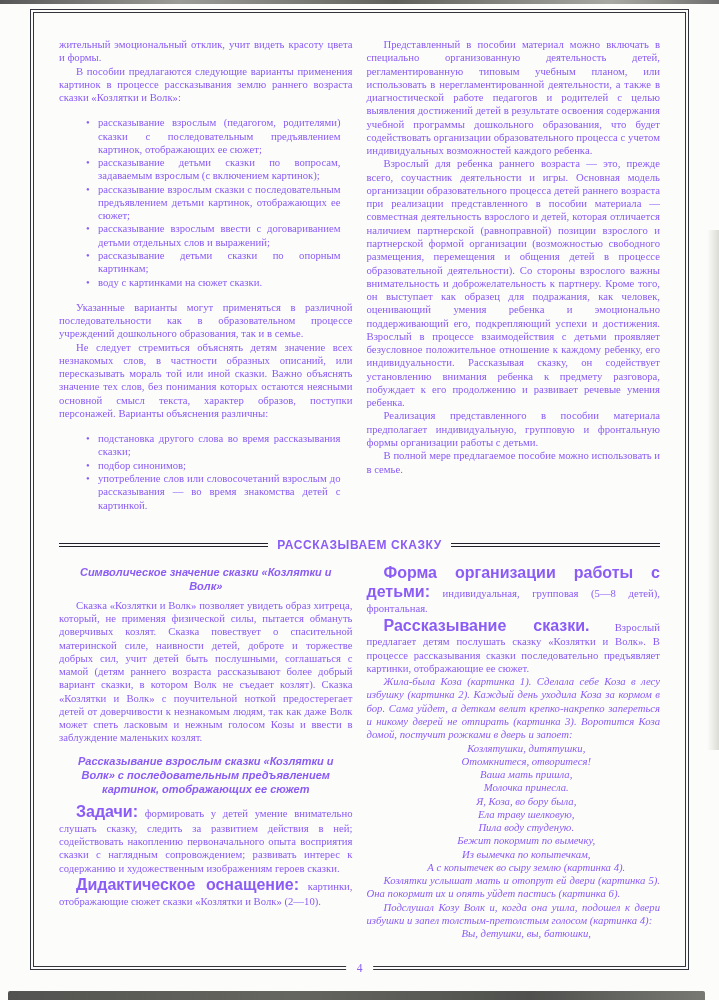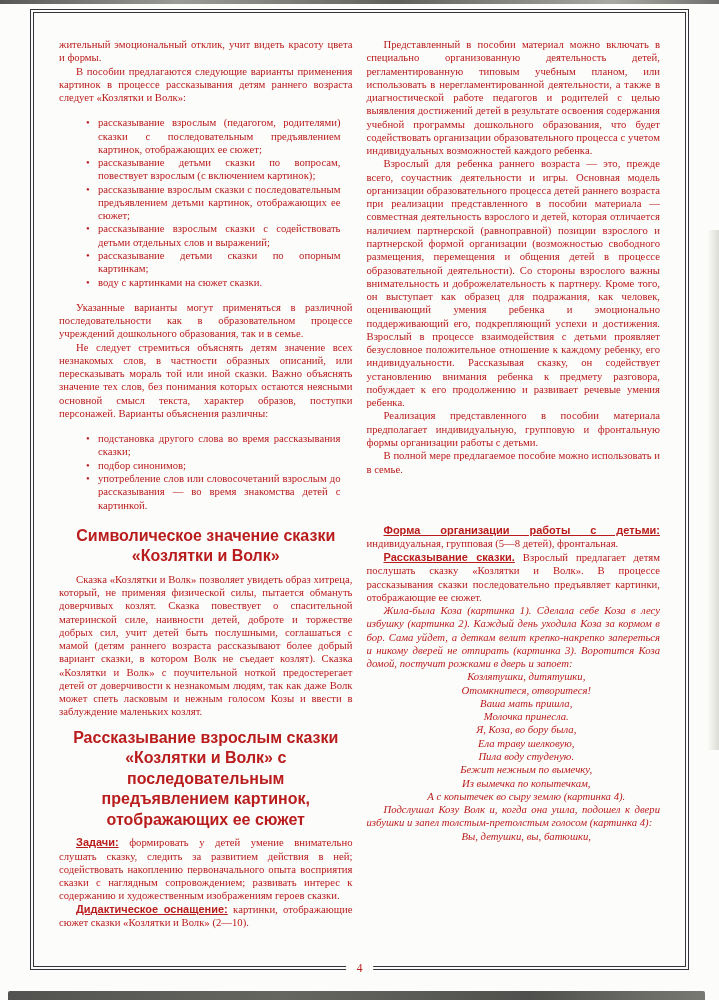--- a/index.html
+++ b/index.html
@@ -4,21 +4,21 @@
 <style>
   * { box-sizing: border-box; }
   html, body { margin: 0; padding: 0; background: #e8e8e4; }
   .sheet {
     position: relative;
     width: 719px; height: 1000px;
     margin: 0 auto;
     background: #fcfcfa;
     overflow: hidden;
     font-family: "Liberation Serif", serif;
-    color: #b91c1c;
+    color: #8b5cf6;
   }
   
   .artifact-top {
     position: absolute; top: 0; left: 0; right: 0; height: 4px;
     background: linear-gradient(90deg, #3a3a3a, #8a8a86 25%, #44443f 55%, #9a9a94 85%, #555);
     opacity: .85;
   }
   .artifact-bottom {
     position: absolute; bottom: 0; left: 8px; right: 14px; height: 9px;
     background: linear-gradient(90deg, #3f3f3d, #55554f 40%, #3c3c3a 75%, #6a6a64);
@@ -49,27 +49,28 @@
   p.noindent { text-indent: 0; }
   ul { margin: 12px; padding: 0; list-style: none; }
   li {
     position: relative; padding-left: 27px;
     text-align: justify;
   }
   li::before {
     content: "\2022";
     position: absolute; left: 15px; top: 0;
   }
-  .lead { font-family: "Liberation Sans", sans-serif; font-weight: bold; font-size: 11px; text-decoration: underline; }
+  .lead { font-family: "Liberation Sans", sans-serif; font-weight: bold; font-size: 16px; }
   h4 {
     font-family: "Liberation Sans", sans-serif;
     font-weight: bold;
-    font-size: 16px; line-height: 1.28;
+    font-size: 11px; line-height: 1.28;
     text-align: center;
     margin: 9px 4px 6px;
+    font-style: italic;
   }
   h4.first { margin-top: 2px; }
   .band {
     display: flex; align-items: center; gap: 9px;
     margin: 14px 0 10px;
   }
   .band-line {
     flex: 1 1 auto; height: 4px;
     border-top: 1px solid #22222a; border-bottom: 1px solid #22222a;
   }
@@ -100,45 +101,50 @@
   <div class="artifact-bottom"></div>
   <div class="artifact-right"></div>
   <div class="frame-outer"></div>
   <div class="frame-inner"></div>
 
   <div class="content">
 
     <div class="cols">
       <div class="col">
         <p class="noindent">жительный эмоциональный отклик, учит видеть красоту цвета и формы.</p>
-        <p>В пособии предлагаются следующие варианты применения картинок в процессе рассказывания детям раннего возраста следует «Козлятки и Волк»:</p>
+        <p>В пособии предлагаются следующие варианты применения картинок в процессе рассказывания землю раннего возраста сказки «Козлятки и Волк»:</p>
         <ul>
           <li>рассказывание взрослым (педагогом, родителями) сказки с последовательным предъявлением картинок, отображающих ее сюжет;</li>
-          <li>рассказывание детьми сказки по вопросам, повествует взрослым (с включением картинок);</li>
+          <li>рассказывание детьми сказки по вопросам, задаваемым взрослым (с включением картинок);</li>
           <li>рассказывание взрослым сказки с последовательным предъявлением детьми картинок, отображающих ее сюжет;</li>
-          <li>рассказывание взрослым сказки с содействовать детьми отдельных слов и выражений;</li>
+          <li>рассказывание взрослым ввести с договариванием детьми отдельных слов и выражений;</li>
           <li>рассказывание детьми сказки по опорным картинкам;</li>
           <li>воду с картинками на сюжет сказки.</li>
         </ul>
         <p>Указанные варианты могут применяться в различной последовательности как в образовательном процессе учреждений дошкольного образования, так и в семье.</p>
         <p>Не следует стремиться объяснять детям значение всех незнакомых слов, в частности образных описаний, или пересказывать мораль той или иной сказки. Важно объяснять значение тех слов, без понимания которых остаются неясными основной смысл текста, характер образов, поступки персонажей. Варианты объяснения различны:</p>
         <ul>
           <li>подстановка другого слова во время рассказывания сказки;</li>
           <li>подбор синонимов;</li>
           <li>употребление слов или словосочетаний взрослым до рассказывания — во время знакомства детей с картинкой.</li>
         </ul>
       </div>
       <div class="col">
         <p>Представленный в пособии материал можно включать в специально организованную деятельность детей, регламентированную типовым учебным планом, или использовать в нерегламентированной деятельности, а также в диагностической работе педагогов и родителей с целью выявления достижений детей в результате освоения содержания учебной программы дошкольного образования, что будет содействовать организации образовательного процесса с учетом индивидуальных возможностей каждого ребенка.</p>
         <p>Взрослый для ребенка раннего возраста — это, прежде всего, соучастник деятельности и игры. Основная модель организации образовательного процесса детей раннего возраста при реализации представленного в пособии материала — совместная деятельность взрослого и детей, которая отличается наличием партнерской (равноправной) позиции взрослого и партнерской формой организации (возможностью свободного размещения, перемещения и общения детей в процессе образовательной деятельности). Со стороны взрослого важны внимательность и доброжелательность к партнеру. Кроме того, он выступает как образец для подражания, как человек, оценивающий умения ребенка и эмоционально поддерживающий его, подкрепляющий успехи и достижения. Взрослый в процессе взаимодействия с детьми проявляет безусловное положительное отношение к каждому ребенку, его индивидуальности. Рассказывая сказку, он содействует установлению внимания ребенка к предмету разговора, побуждает к его продолжению и развивает речевые умения ребенка.</p>
         <p>Реализация представленного в пособии материала предполагает индивидуальную, групповую и фронтальную формы организации работы с детьми.</p>
         <p>В полной мере предлагаемое пособие можно использовать и в семье.</p>
       </div>
     </div>
 
+    <div class="band">
+      <span class="band-line"></span>
+      <span class="band-text">РАССКАЗЫВАЕМ СКАЗКУ</span>
+      <span class="band-line"></span>
+    </div>
 
     <div class="cols">
       <div class="col">
         <h4 class="first">Символическое значение сказки «Козлятки и Волк»</h4>
         <p>Сказка «Козлятки и Волк» позволяет увидеть образ хитреца, который, не применяя физической силы, пытается обмануть доверчивых козлят. Сказка повествует о спасительной материнской силе, наивности детей, доброте и торжестве добрых сил, учит детей быть послушными, соглашаться с мамой (детям раннего возраста рассказывают более добрый вариант сказки, в котором Волк не съедает козлят). Сказка «Козлятки и Волк» с поучительной ноткой предостерегает детей от доверчивости к незнакомым людям, так как даже Волк может спеть ласковым и нежным голосом Козы и ввести в заблуждение маленьких козлят.</p>
         <h4>Рассказывание взрослым сказки «Козлятки и Волк» с последовательным предъявлением картинок, отображающих ее сюжет</h4>
         <p><span class="lead">Задачи:</span><span> формировать у детей умение внимательно слушать сказку, следить за развитием действия в ней; содействовать накоплению первоначального опыта восприятия сказки с наглядным сопровождением; развивать интерес к содержанию и художественным изображениям героев сказки.</span></p>
         <p><span class="lead">Дидактическое оснащение:</span><span> картинки, отображающие сюжет сказки «Козлятки и Волк» (2—10).</span></p>
       </div>
       <div class="col">
@@ -146,24 +152,25 @@
         <p><span class="lead">Рассказывание сказки.</span><span> Взрослый предлагает детям послушать сказку «Козлятки и Волк». В процессе рассказывания сказки последовательно предъявляет картинки, отображающие ее сюжет.</span></p>
         <p class="story">Жила-была Коза (картинка 1). Сделала себе Коза в лесу избушку (картинка 2). Каждый день уходила Коза за кормом в бор. Сама уйдет, а деткам велит крепко-накрепко запереться и никому дверей не отпирать (картинка 3). Воротится Коза домой, постучит рожками в дверь и запоет:</p>
         <div class="verse">
           <div class="verse-line">Козлятушки, дитятушки,</div>
           <div class="verse-line">Отомкнитеся, отворитеся!</div>
           <div class="verse-line">Ваша мать пришла,</div>
           <div class="verse-line">Молочка принесла.</div>
           <div class="verse-line">Я, Коза, во бору была,</div>
           <div class="verse-line">Ела траву шелковую,</div>
           <div class="verse-line">Пила воду студеную.</div>
-          <div class="verse-line">Бежит нежным по вымечку,</div>
+          <div class="verse-line">Бежит покормит по вымечку,</div>
           <div class="verse-line">Из вымечка по копытечкам,</div>
           <div class="verse-line">А с копытечек во сыру землю (картинка 4).</div>
         </div>
+        <p class="story">Козлятки услышат мать и отопрут ей двери (картинка 5). Она покормит их и опять уйдет пастись (картинка 6).</p>
         <p class="story">Подслушал Козу Волк и, когда она ушла, подошел к двери избушки и запел толстым-претолстым голосом (картинка 4):</p>
         <div class="verse">
           <div class="verse-line">Вы, детушки, вы, батюшки,</div>
         </div>
       </div>
     </div>
 
   </div>
 
   <div class="page-num">4</div>

